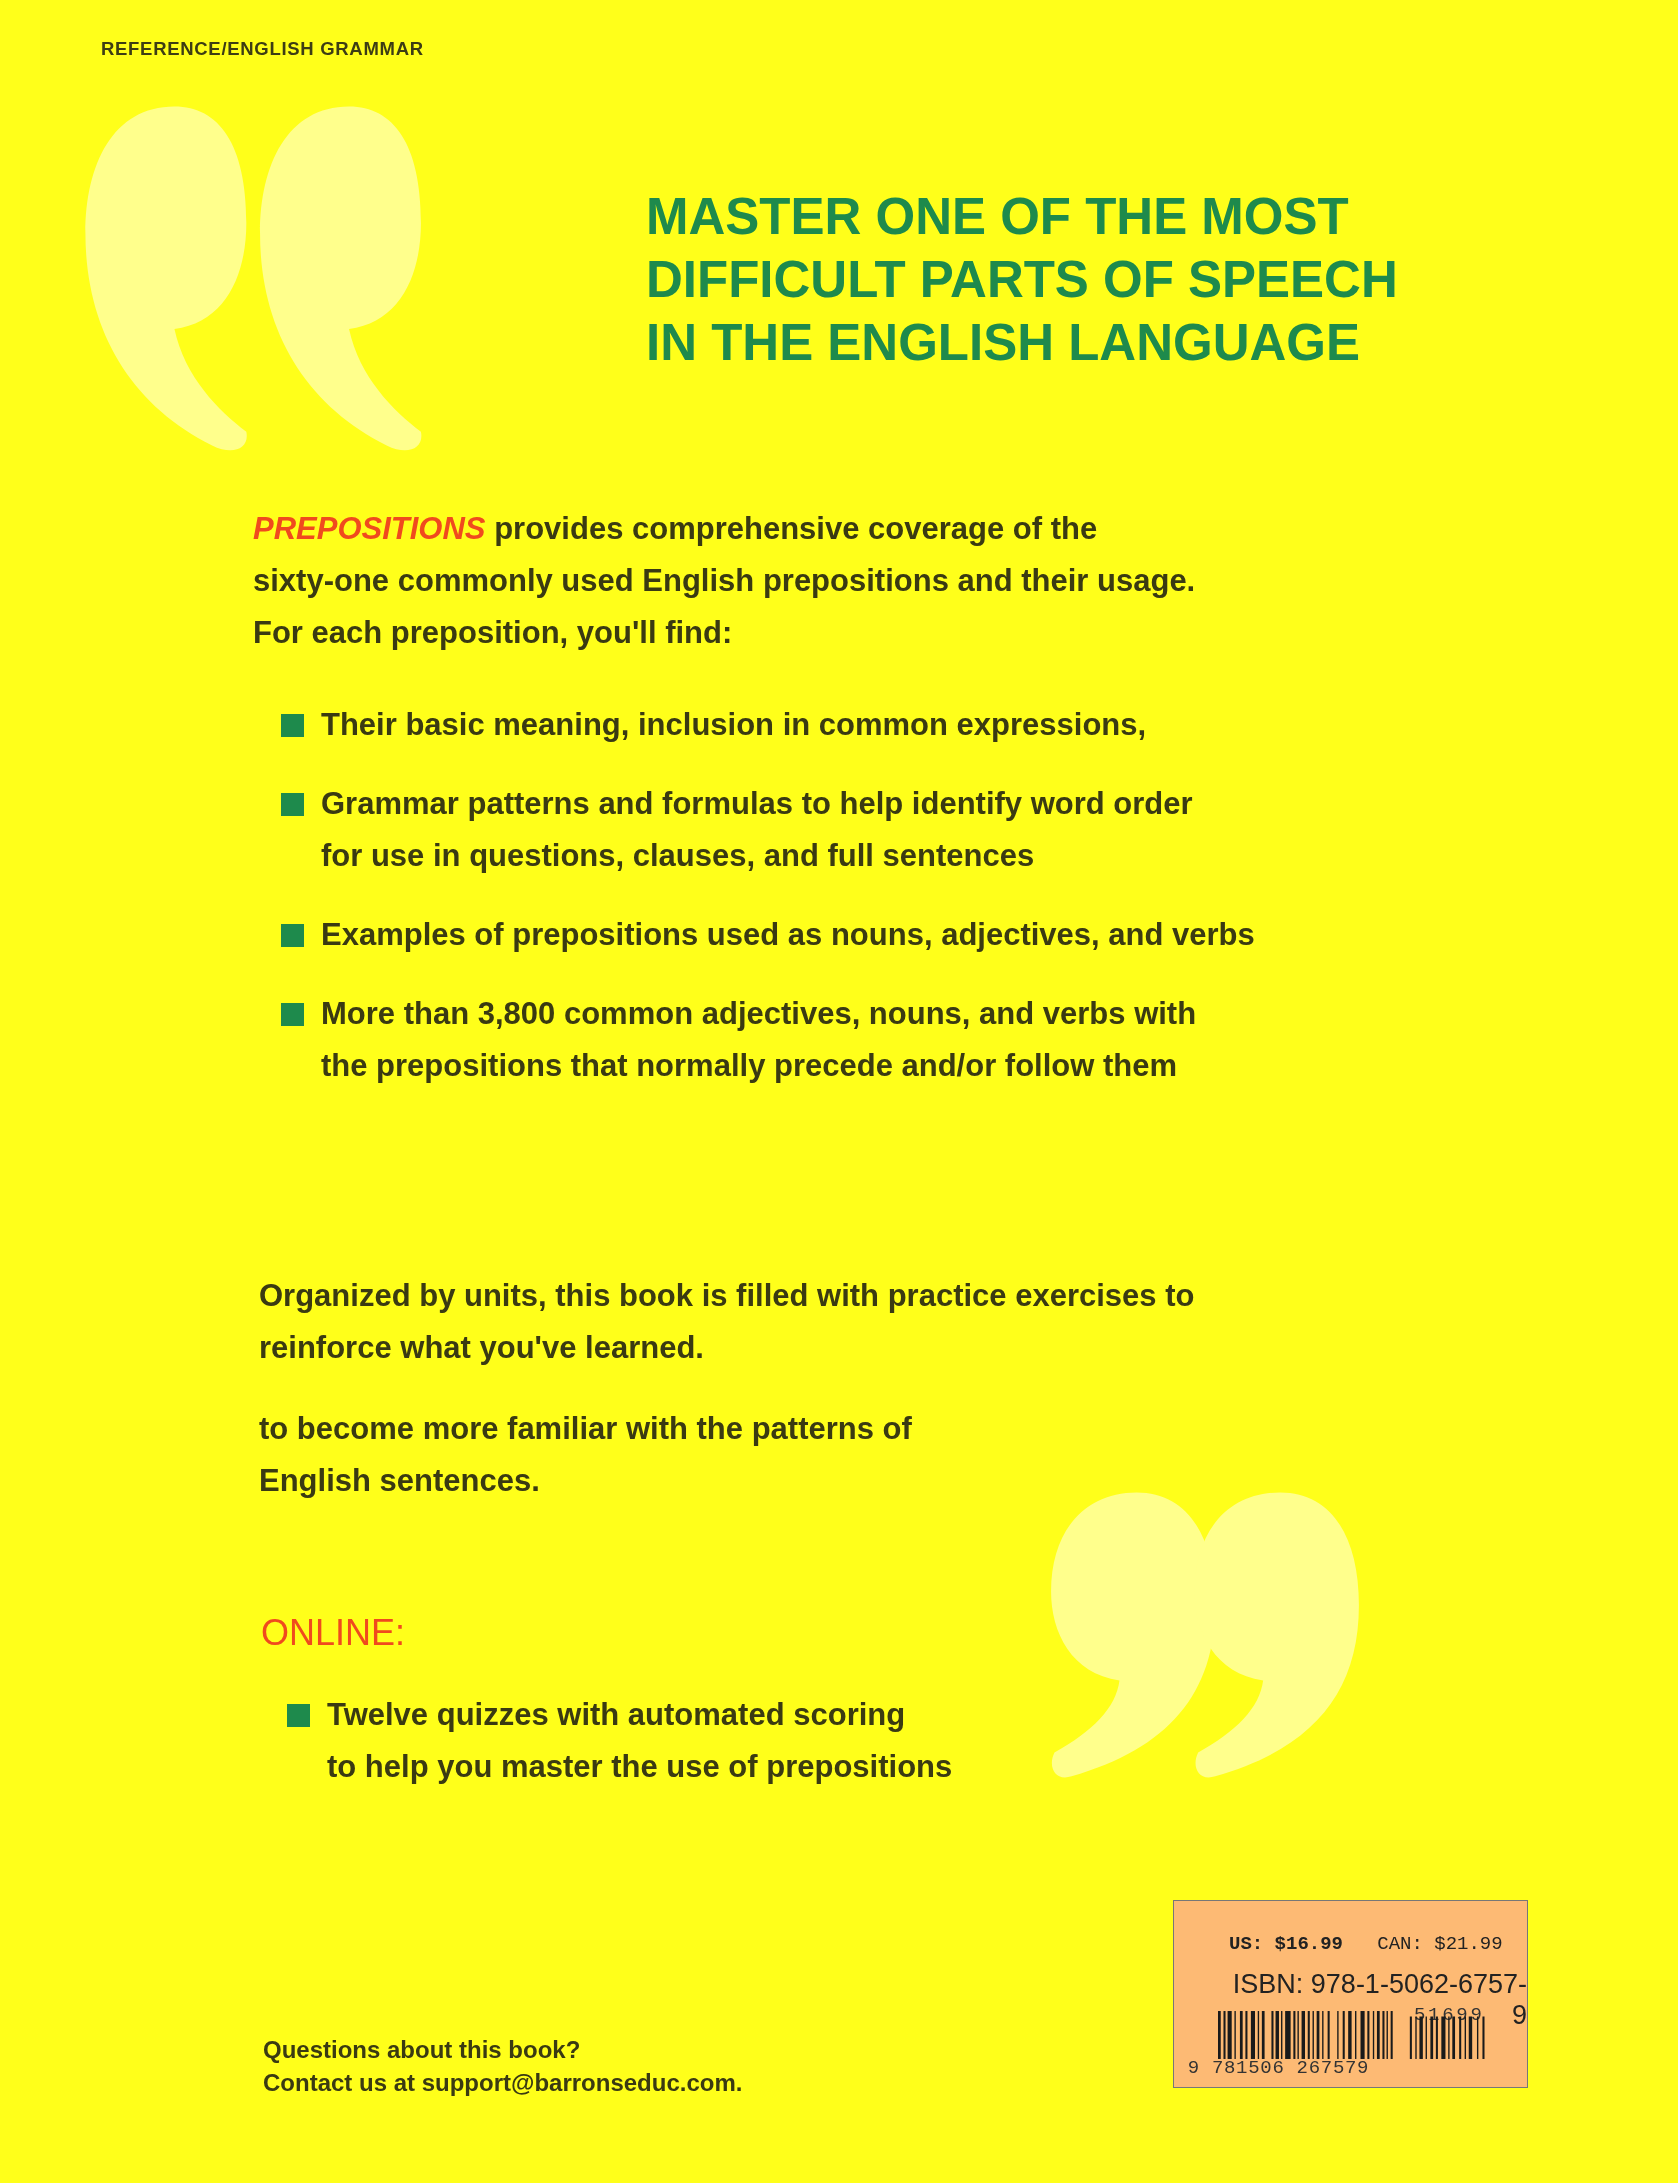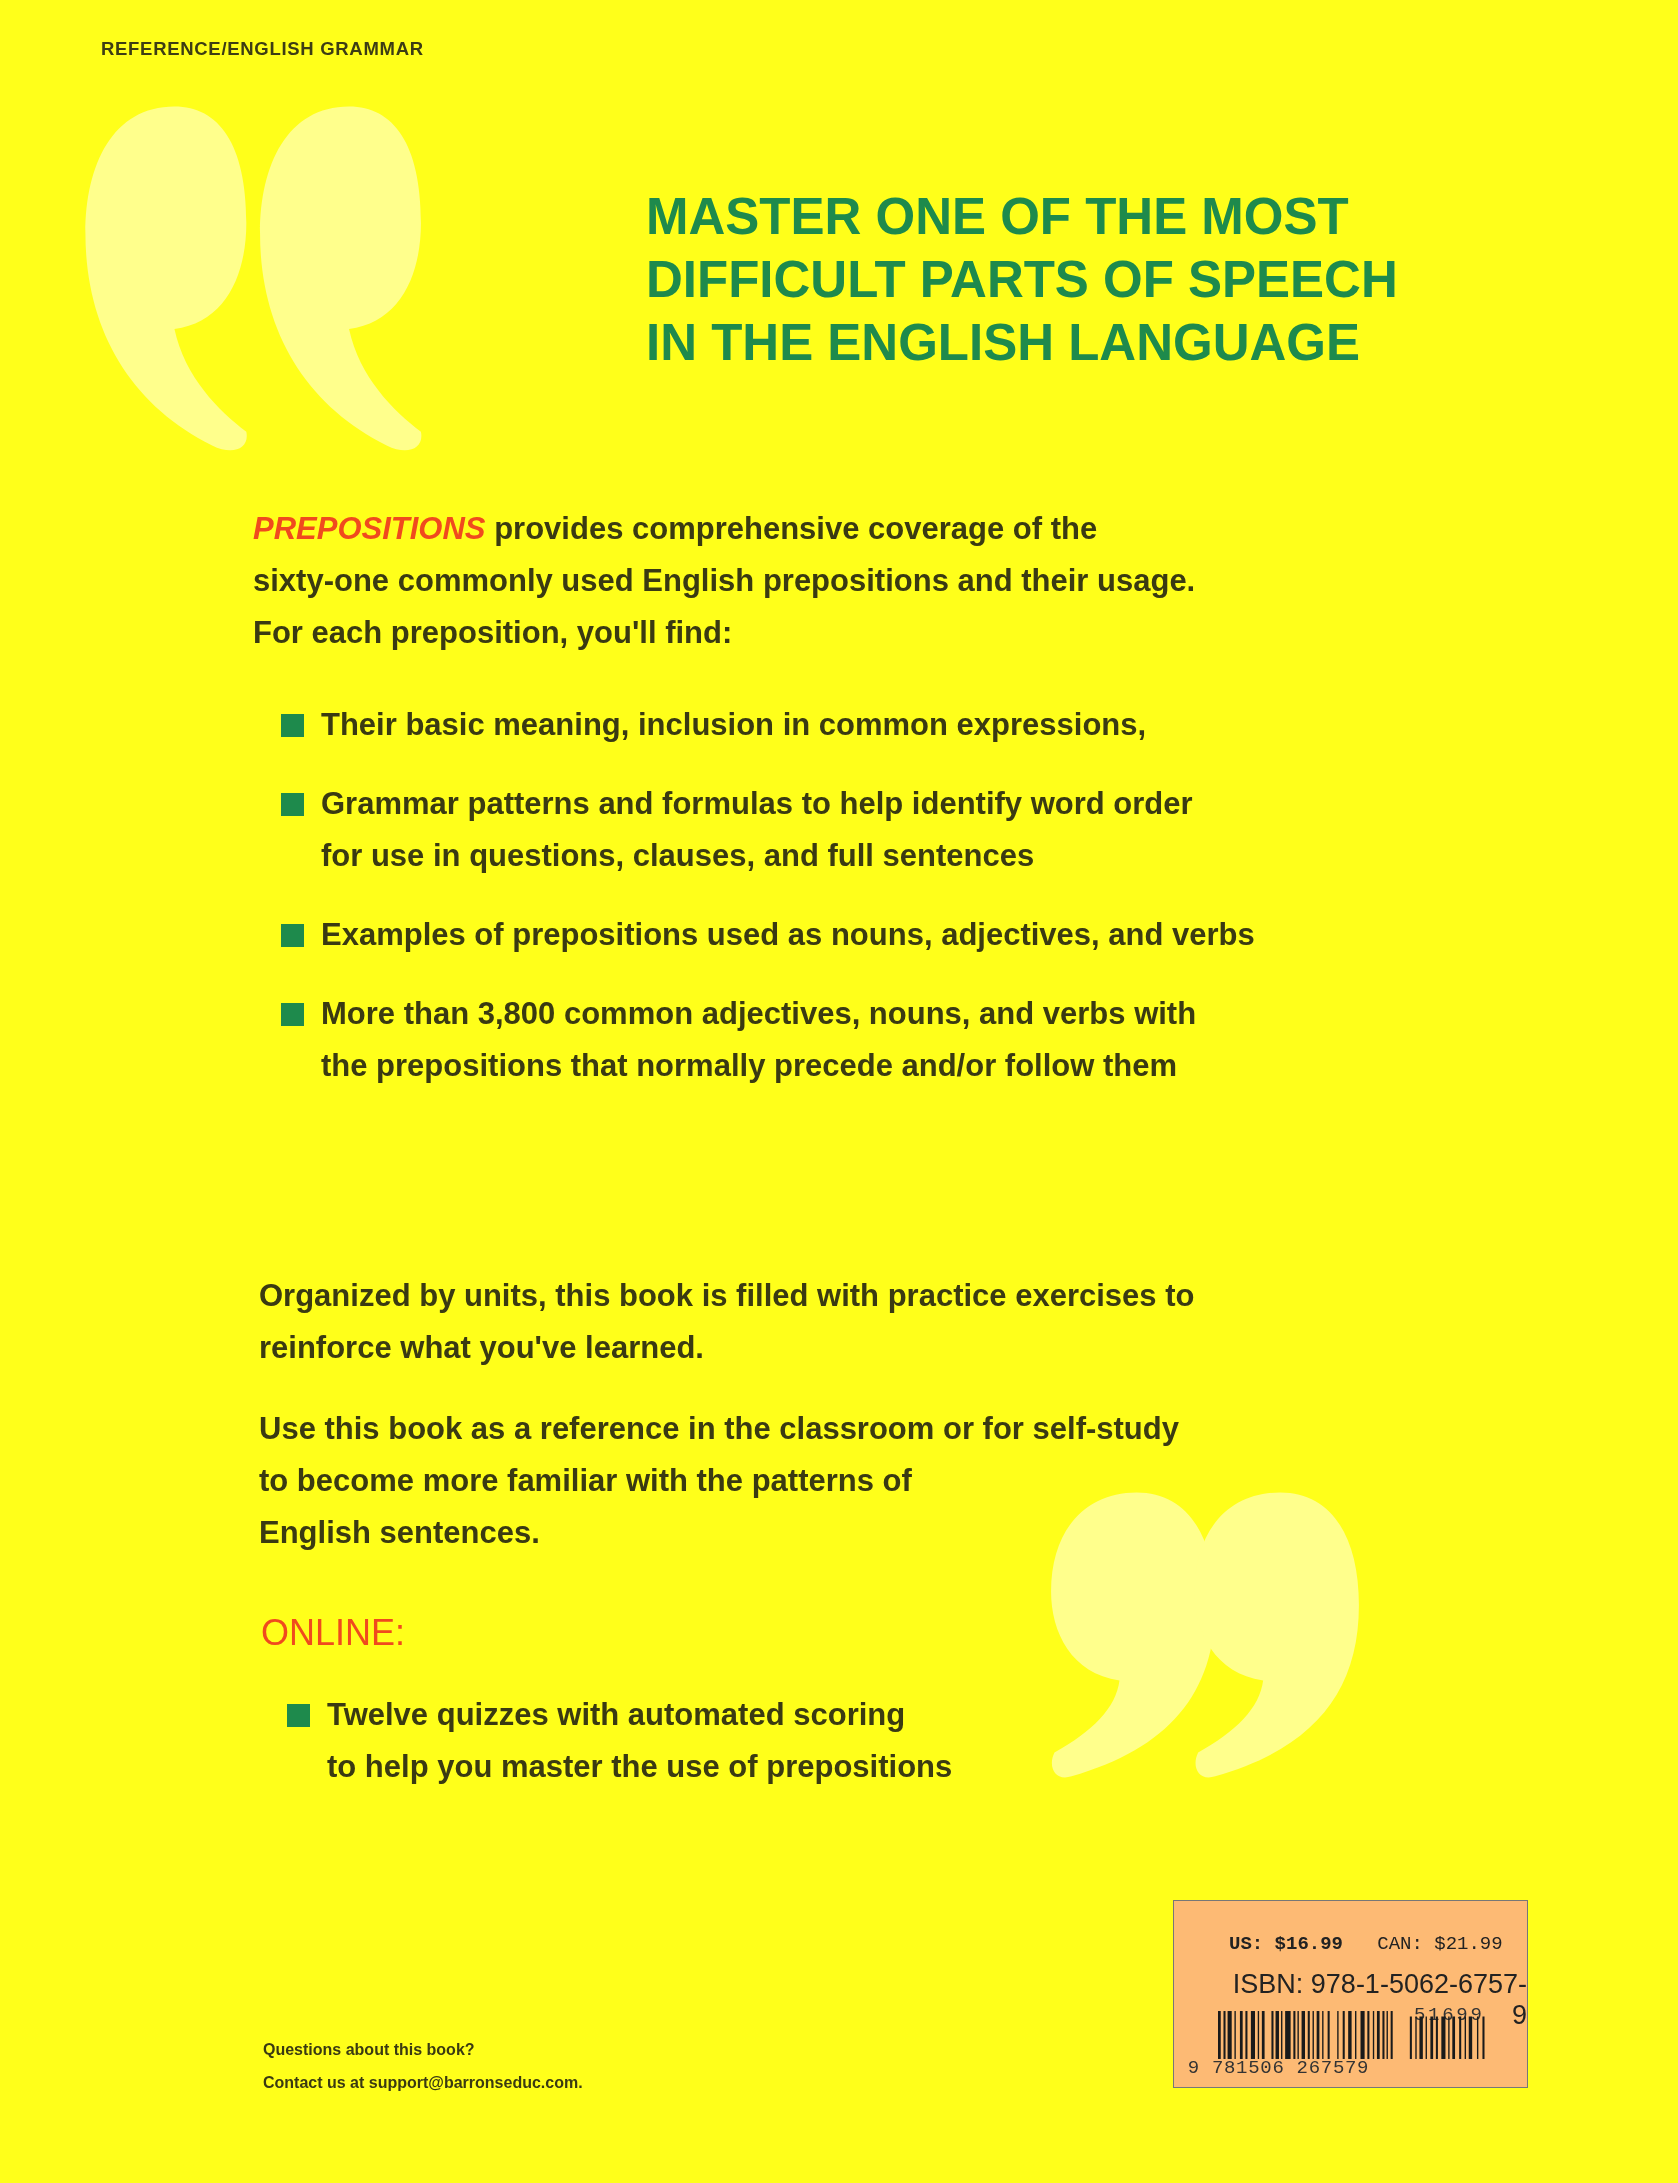--- a/index.html
+++ b/index.html
@@ -41,21 +41,21 @@
   }
   .para {
     font-size: 31px; font-weight: bold; line-height: 52px; width: 1129px;
   }
   .online-head {
     left: 261px; top: 1612px;
     font-size: 36px; font-weight: normal; color: #f04a1e;
   }
   .contact {
     left: 263px; top: 2033px;
-    font-size: 16px; font-weight: bold; line-height: 33px;
+    font-size: 24px; font-weight: bold; line-height: 33px;
   }
   .price-box {
     left: 1173px; top: 1900px; width: 355px; height: 188px;
     background: #fdba74; border: 1.4px solid #777; box-sizing: border-box;
   }
   .price-line {
     position: absolute; left: 55px; top: 31.5px;
     font-family: "Liberation Mono", "DejaVu Sans Mono", monospace;
     font-size: 19px; color: #222; white-space: pre;
   }
@@ -117,21 +117,20 @@
     <div>More than 3,800 common adjectives, nouns, and verbs with</div>
     <div>the prepositions that normally precede and/or follow them</div>
   </li>
 </ul>
 
 <div class="abs para" style="left:259px;top:1270px;">
   <div>Organized by units, this book is filled with practice exercises to</div>
   <div>reinforce what you've learned.</div>
 </div>
 <div class="abs para" style="left:259px;top:1403px;">
-  <div>Use this book as a reference in the classroom or for self-study</div>
   <div>to become more familiar with the patterns of</div>
   <div>English sentences.</div>
 </div>
 
 <svg class="quote" style="left:1044px;top:1489px;" width="493" height="301" viewBox="0 0 720 440">
   <g fill="#ffff8c">
     <path d="M135 5 C 210 5, 250 70, 250 170 C 250 300, 180 380, 40 420 C 15 428, 5 405, 15 385 C 70 355, 105 320, 110 280 C 40 270, 10 210, 10 150 C 10 60, 60 5, 135 5 Z"></path>
     <path d="M345 5 C 420 5, 460 70, 460 170 C 460 300, 390 380, 250 420 C 225 428, 215 405, 225 385 C 280 355, 315 320, 320 280 C 250 270, 220 210, 220 150 C 220 60, 270 5, 345 5 Z"></path>
   </g>
 </svg>

